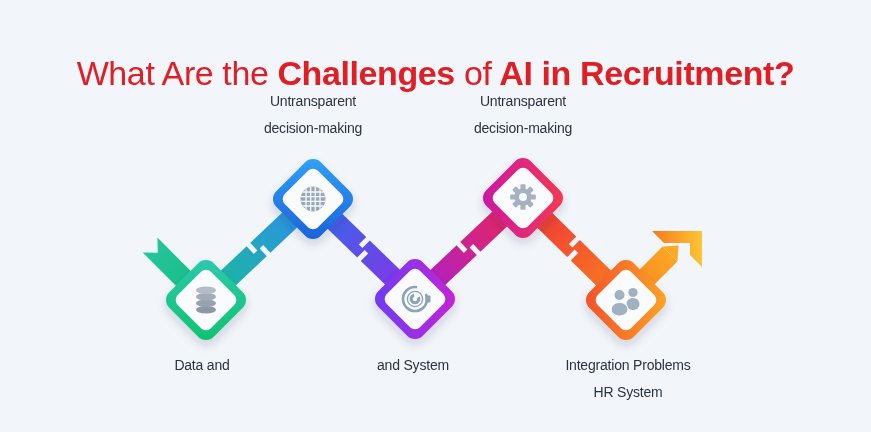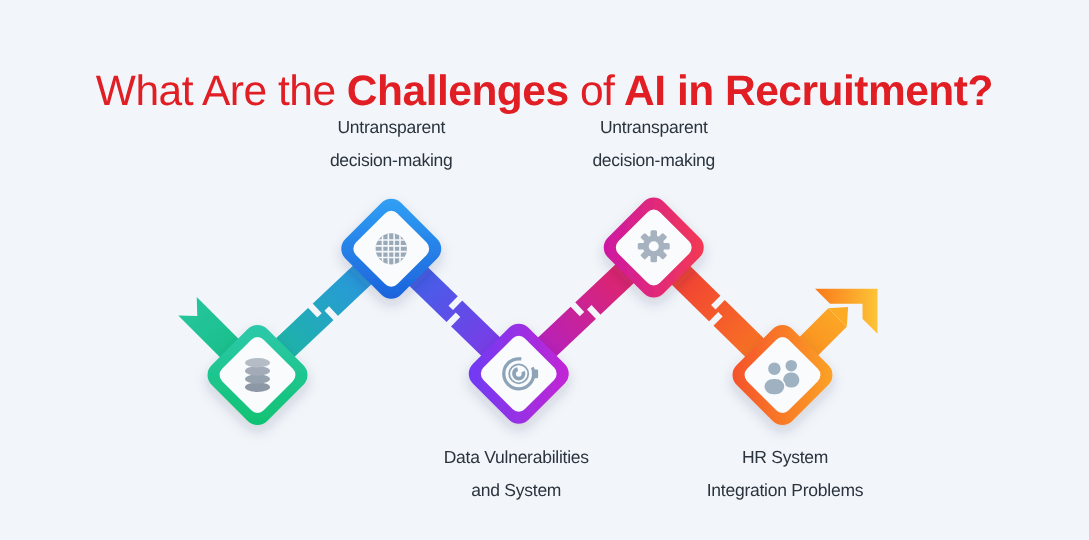--- a/index.html
+++ b/index.html
@@ -197,23 +197,23 @@
 
   <div class="node-label" style="left:183px;top:88px;">
     <div>Untransparent</div>
     <div>decision-making</div>
   </div>
   <div class="node-label" style="left:393px;top:88px;">
     <div>Untransparent</div>
     <div>decision-making</div>
   </div>
   <div class="node-label" style="left:72px;top:352px;">
+    <div>Data and</div>
   </div>
   <div class="node-label" style="left:283px;top:352px;">
-    <div>Data Vulnerabilities</div>
     <div>and System</div>
   </div>
   <div class="node-label" style="left:498px;top:352px;">
+    <div>Integration Problems</div>
     <div>HR System</div>
-    <div>Integration Problems</div>
   </div>
 
 </div>
 
 </body></html>

